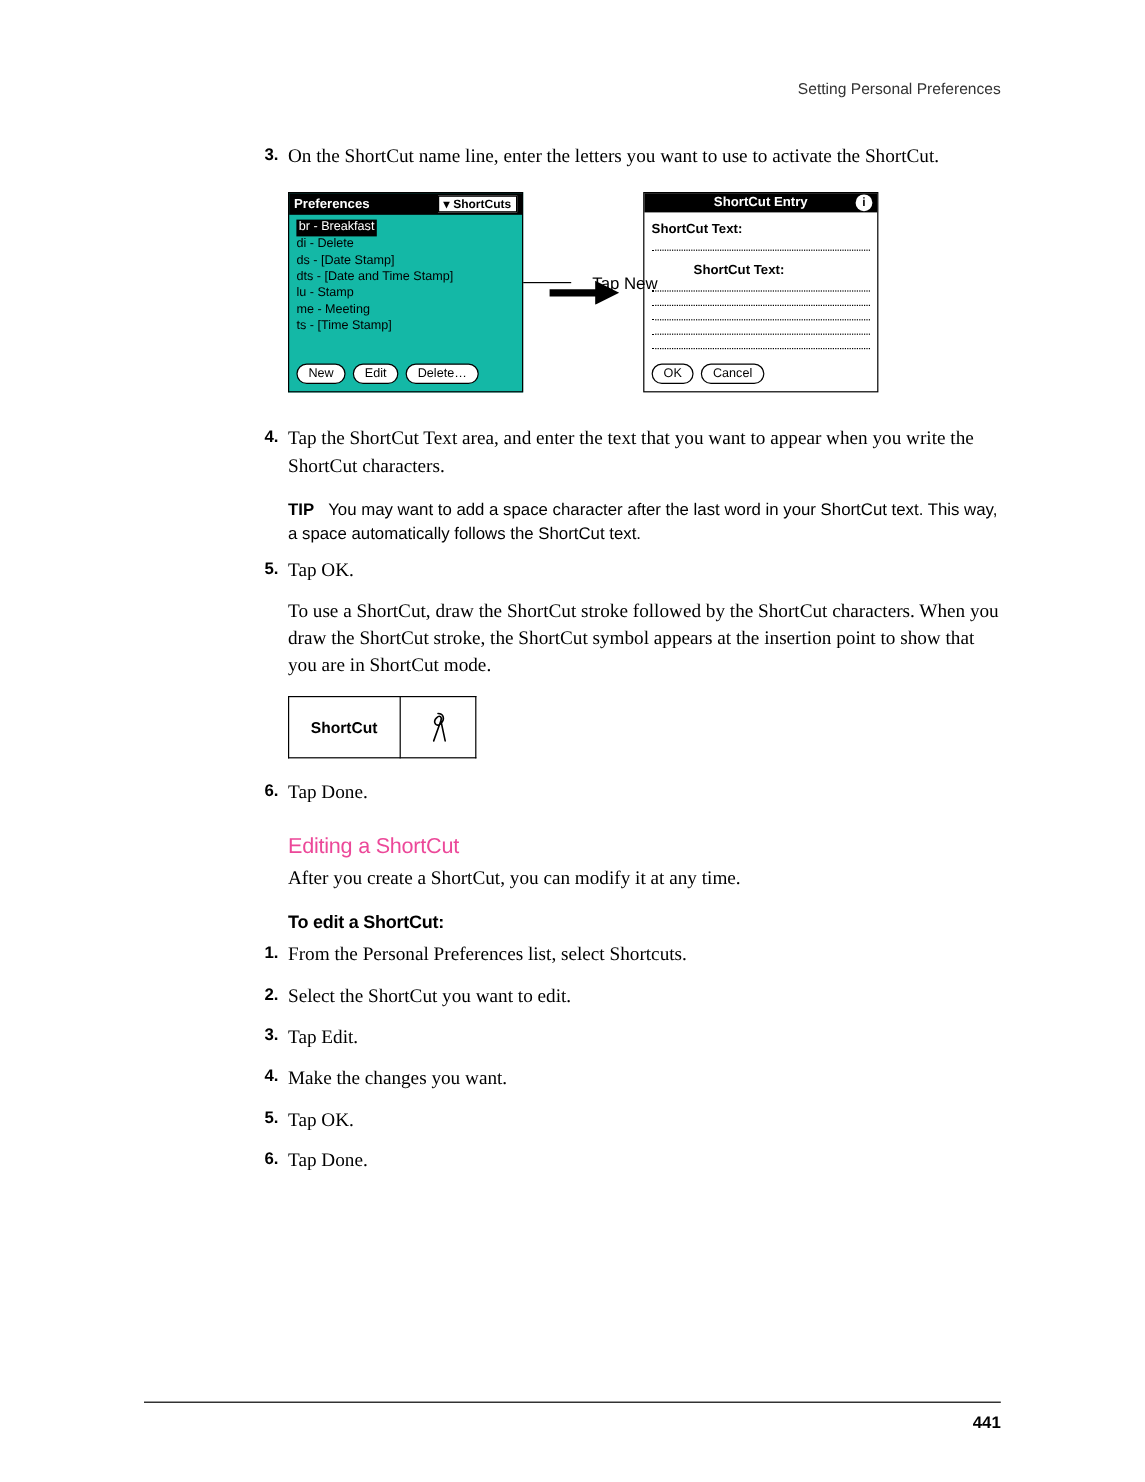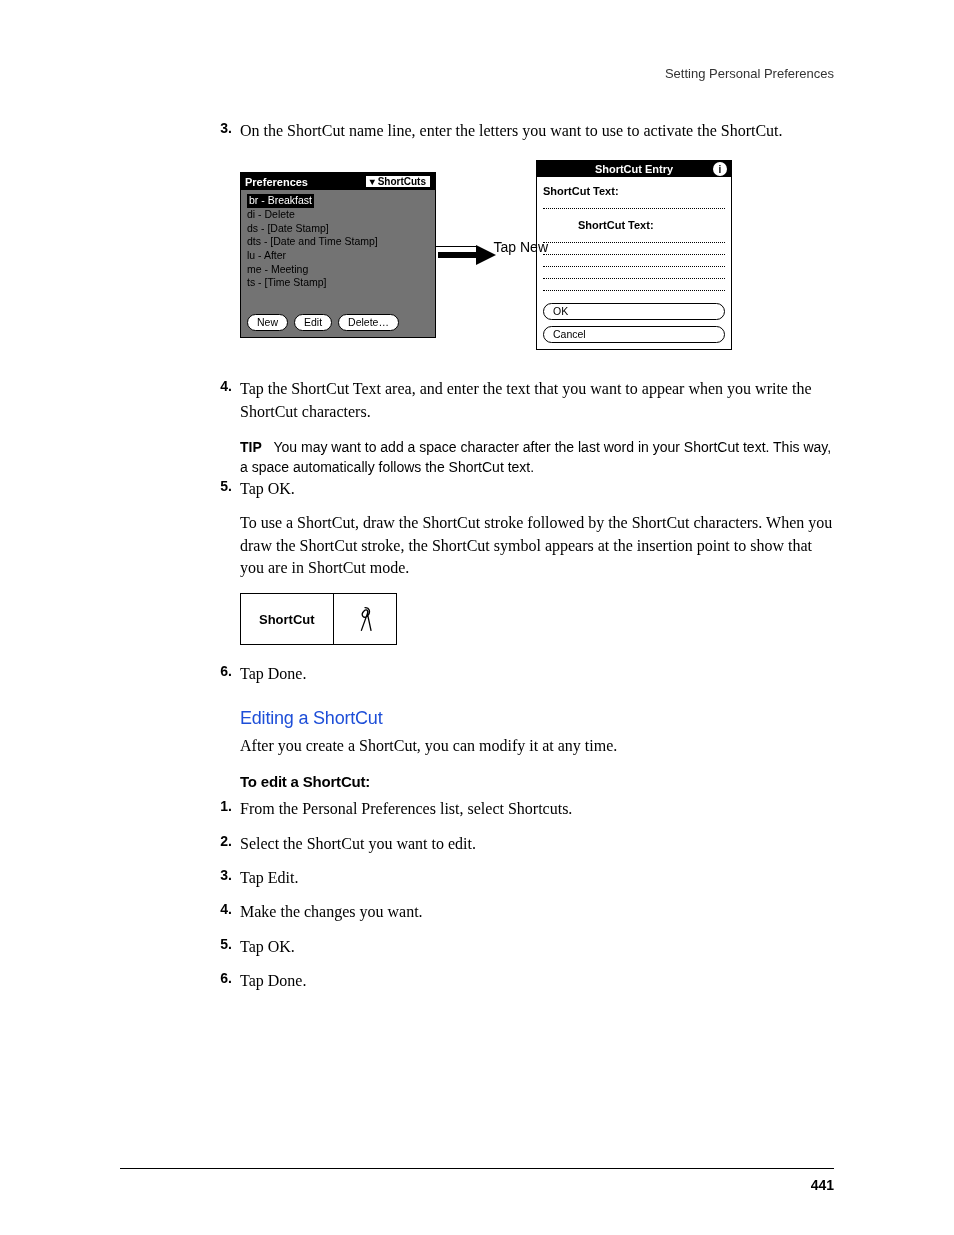--- a/index.html
+++ b/index.html
@@ -40,21 +40,21 @@
 
   
   .figure-row {
     display: flex;
     align-items: center;
     margin: 18px 0 28px 120px;
   }
   .palm-screen {
     border: 1.5px solid #000;
     width: 196px;
-    background: #737373;
+    background: #14b8a6;
     font-family: Helvetica, Arial, sans-serif;
     font-size: 11px;
   }
   .palm-title {
     background: #000;
     color: #fff;
     font-weight: bold;
     padding: 2px 4px;
     display: flex;
     justify-content: space-between;
@@ -85,20 +85,21 @@
     border-radius: 9px;
     padding: 0 9px;
     font-size: 10.5px;
     line-height: 15px;
     background: #fff;
   }
   .arrow-col {
     width: 100px;
     display:flex;
     flex-direction:column;
+    align-items:center;
     justify-content:center;
     position:relative;
   }
   .arrow-svg { width: 60px; height: 20px; }
   .tapnew {
     position:absolute;
     bottom: 10px;
     right: -12px;
     font-size: 14px;
     font-family: Helvetica, Arial, sans-serif;
@@ -131,27 +132,27 @@
     display:flex; align-items:center; justify-content:center;
     font-size:10px;
   }
   .entry-body { padding: 4px 6px 6px 6px; }
   .entry-body .lbl { font-weight:bold; font-size:11px; margin-top:4px;}
   .dotline {
     border-bottom: 1px dotted #000;
     height: 10px;
     margin-top: 2px;
   }
-  .entry-btns { display:flex; gap:6px; padding: 6px; flex-direction: column; }
+  .entry-btns { display:flex; gap:6px; padding: 6px; }
 
   .tip {
     font-family: Helvetica, Arial, sans-serif;
     font-size: 14px;
     line-height:1.45;
-    margin: 14px 0 0 120px;
+    margin: 14px 0 10px 120px;
   }
   .tip .tip-label { font-weight: bold; }
 
   .para { font-size:16px; line-height:1.4; margin: 12px 0 12px 120px; }
 
   .shortcut-table {
     border-collapse: collapse;
     margin: 14px 0 18px 120px;
   }
   .shortcut-table td {
@@ -159,21 +160,21 @@
     padding: 10px 18px;
     font-family: Helvetica, Arial, sans-serif;
     font-weight: bold;
     font-size: 13px;
     vertical-align: middle;
   }
   .sc-glyph svg { width: 26px; height: 30px; display:block; margin:auto;}
 
   .h3 {
     font-family: Arial, Helvetica, sans-serif;
-    color: #1d4ed8;
+    color: #ec4899;
     font-size: 18px;
     margin: 22px 0 6px 0;
     font-weight: normal;
     letter-spacing: -0.2px;
   }
   .body-p { font-size:16px; line-height:1.4; margin-bottom: 16px;}
   .h4 {
     font-family: Arial, Helvetica, sans-serif;
     font-size: 15px;
     margin: 6px 0 8px 0;
@@ -218,21 +219,21 @@
         <span class="dd">
           <span>▾</span>
           <span>ShortCuts</span>
         </span>
       </div>
       <div class="palm-list">
         <div><span class="sel">br - Breakfast</span></div>
         <div>di - Delete</div>
         <div>ds - [Date Stamp]</div>
         <div>dts - [Date and Time Stamp]</div>
-        <div>lu - After</div>
+        <div>lu - Stamp</div>
         <div>me - Meeting</div>
         <div>ts - [Time Stamp]</div>
       </div>
       <div class="palm-btns">
         <div class="palm-btn">New</div>
         <div class="palm-btn">Edit</div>
         <div class="palm-btn">Delete…</div>
       </div>
     </div>
 

